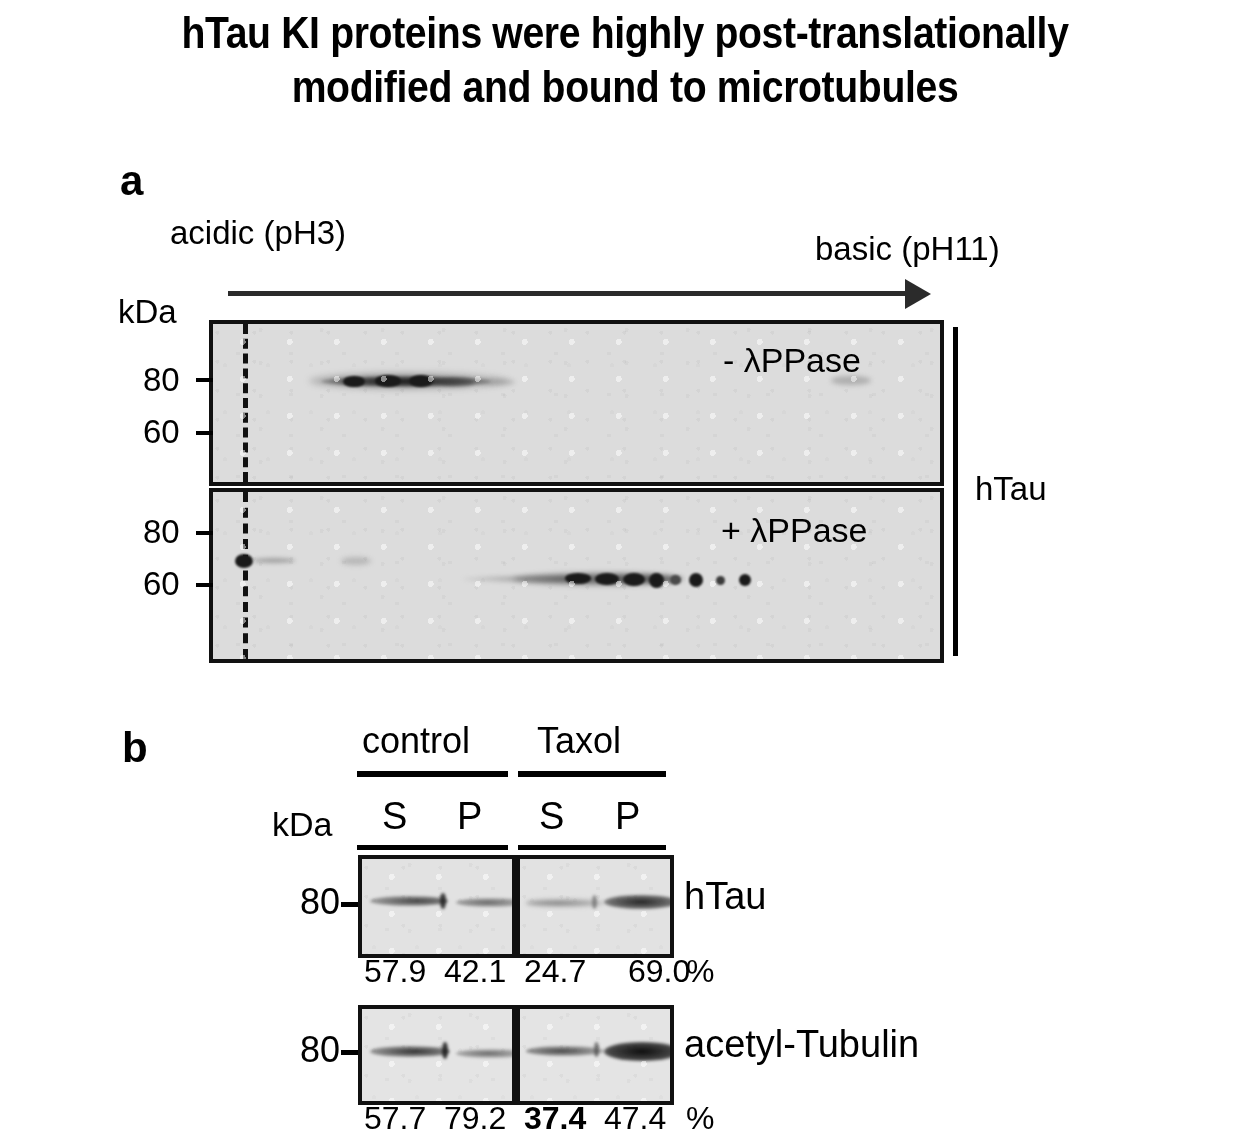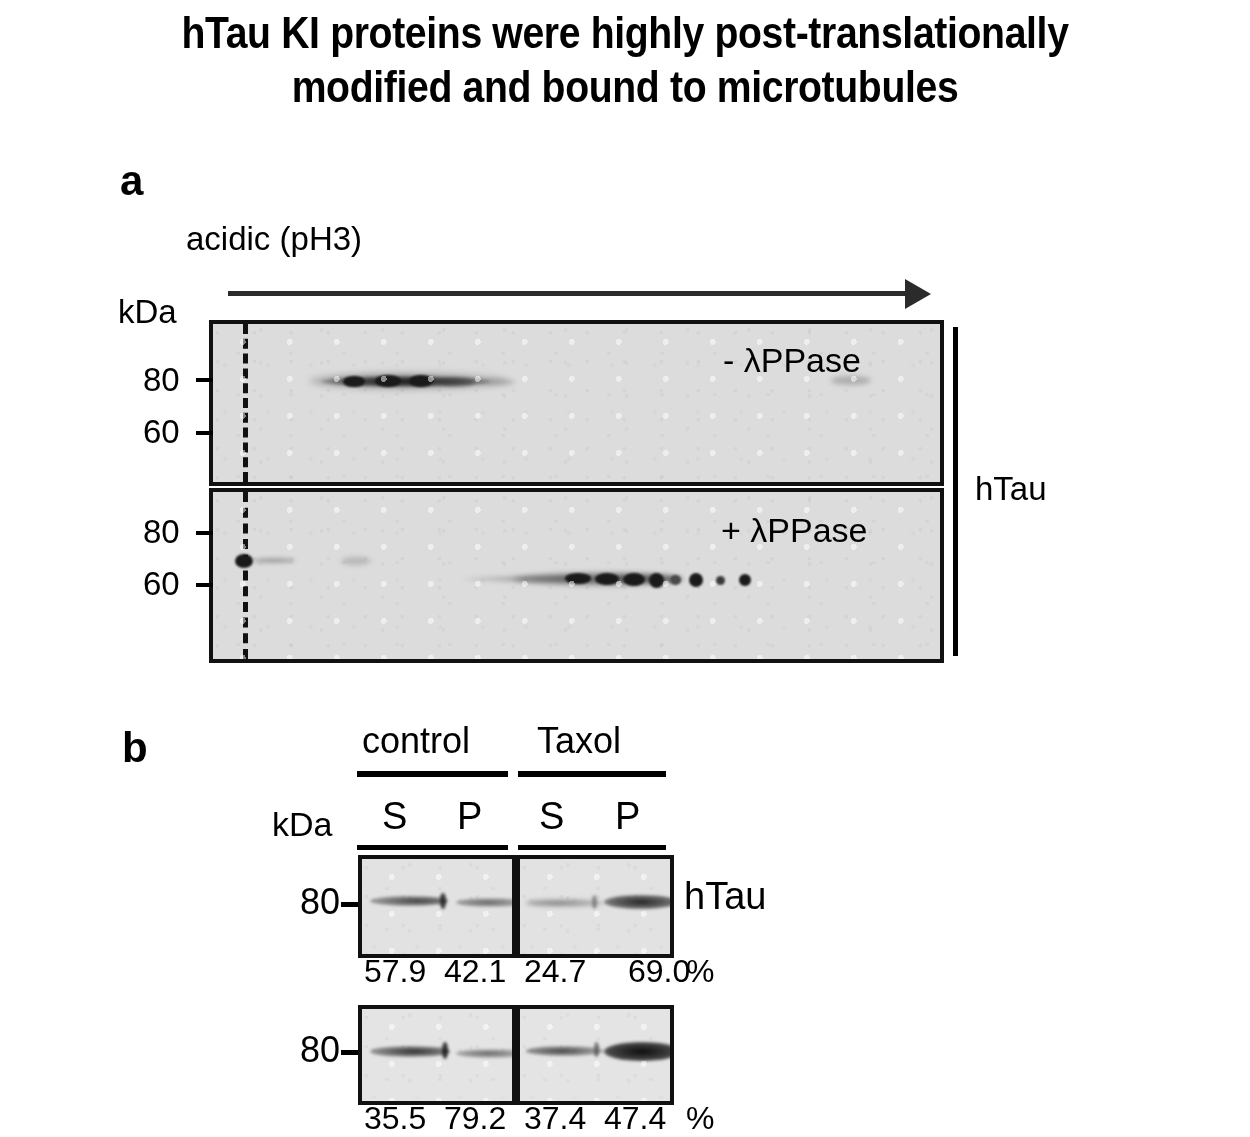--- a/index.html
+++ b/index.html
@@ -52,21 +52,22 @@
 
 <div class="fig">
 
   <div id="title">
     <span>hTau KI proteins were highly post-translationally</span>
     <span class="l2">modified and bound to microtubules</span>
   </div>
 
   <div class="txt panel-letter" style="left:120px;top:160px;">a</div>
 
-  <div class="txt lbl" style="left:170px;top:222px;margin-left:16px;">acidic (pH3)</div>
+  <div class="txt lbl" style="left:170px;top:216px;">acidic (pH3)</div>
+  <div class="txt lbl" style="left:815px;top:232px;">basic (pH11)</div>
 
   <div id="arrow-line" style="left:228px;top:291px;width:682px;"></div>
   <div id="arrow-head" style="left:905px;top:279px;"></div>
 
   <div class="txt lbl" style="left:118px;top:295px;">kDa</div>
 
   <div class="blot noise" style="left:209px;top:320px;width:727px;height:158px;">
     <div class="dashed" style="left:30px;"></div>
 
     <div class="smear" style="left:108px;top:52px;width:170px;height:11px;
@@ -174,20 +175,21 @@
   </div>
 
   <div class="blot noise" style="left:516px;top:1005px;width:150px;height:92px;background:#e4e4e4;">
     <div class="band" style="left:6px;top:37px;width:78px;height:10px;
         background:radial-gradient(ellipse at 45% 50%, rgba(45,45,45,.88) 0%, rgba(95,95,95,.55) 60%, transparent 100%);filter:blur(1.7px);"></div>
     <div class="band" style="left:74px;top:33px;width:5px;height:15px;background:rgba(70,70,70,.7);filter:blur(1.6px);"></div>
     <div class="band" style="left:84px;top:33px;width:76px;height:19px;
         background:radial-gradient(ellipse at 50% 50%, rgba(8,8,8,.98) 0%, rgba(35,35,35,.82) 62%, transparent 100%);filter:blur(1.7px);"></div>
   </div>
 
-  <div class="txt lbl-sm" style="left:364px;top:1103px;font-size:32px;">35.5</div>
+  <div class="txt lbl-sm" style="left:364px;top:1103px;font-size:32px;">57.7</div>
   <div class="txt lbl-sm" style="left:444px;top:1103px;font-size:32px;">79.2</div>
-  <div class="txt lbl-sm" style="left:524px;top:1103px;font-size:32px;">37.4</div>
+  <div class="txt lbl-sm" style="left:524px;top:1103px;font-size:32px;font-weight:bold;">37.4</div>
   <div class="txt lbl-sm" style="left:604px;top:1103px;font-size:32px;">47.4</div>
   <div class="txt lbl-sm" style="left:686px;top:1103px;font-size:32px;">%</div>
 
+  <div class="txt lbl" style="left:684px;top:1028px;font-size:38px;">acetyl-Tubulin</div>
 
 </div>
 
 </body></html>

